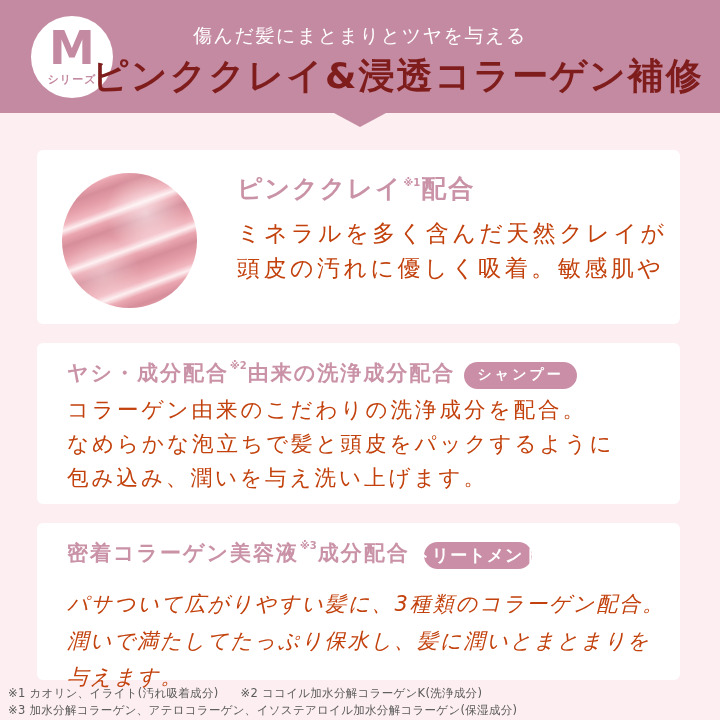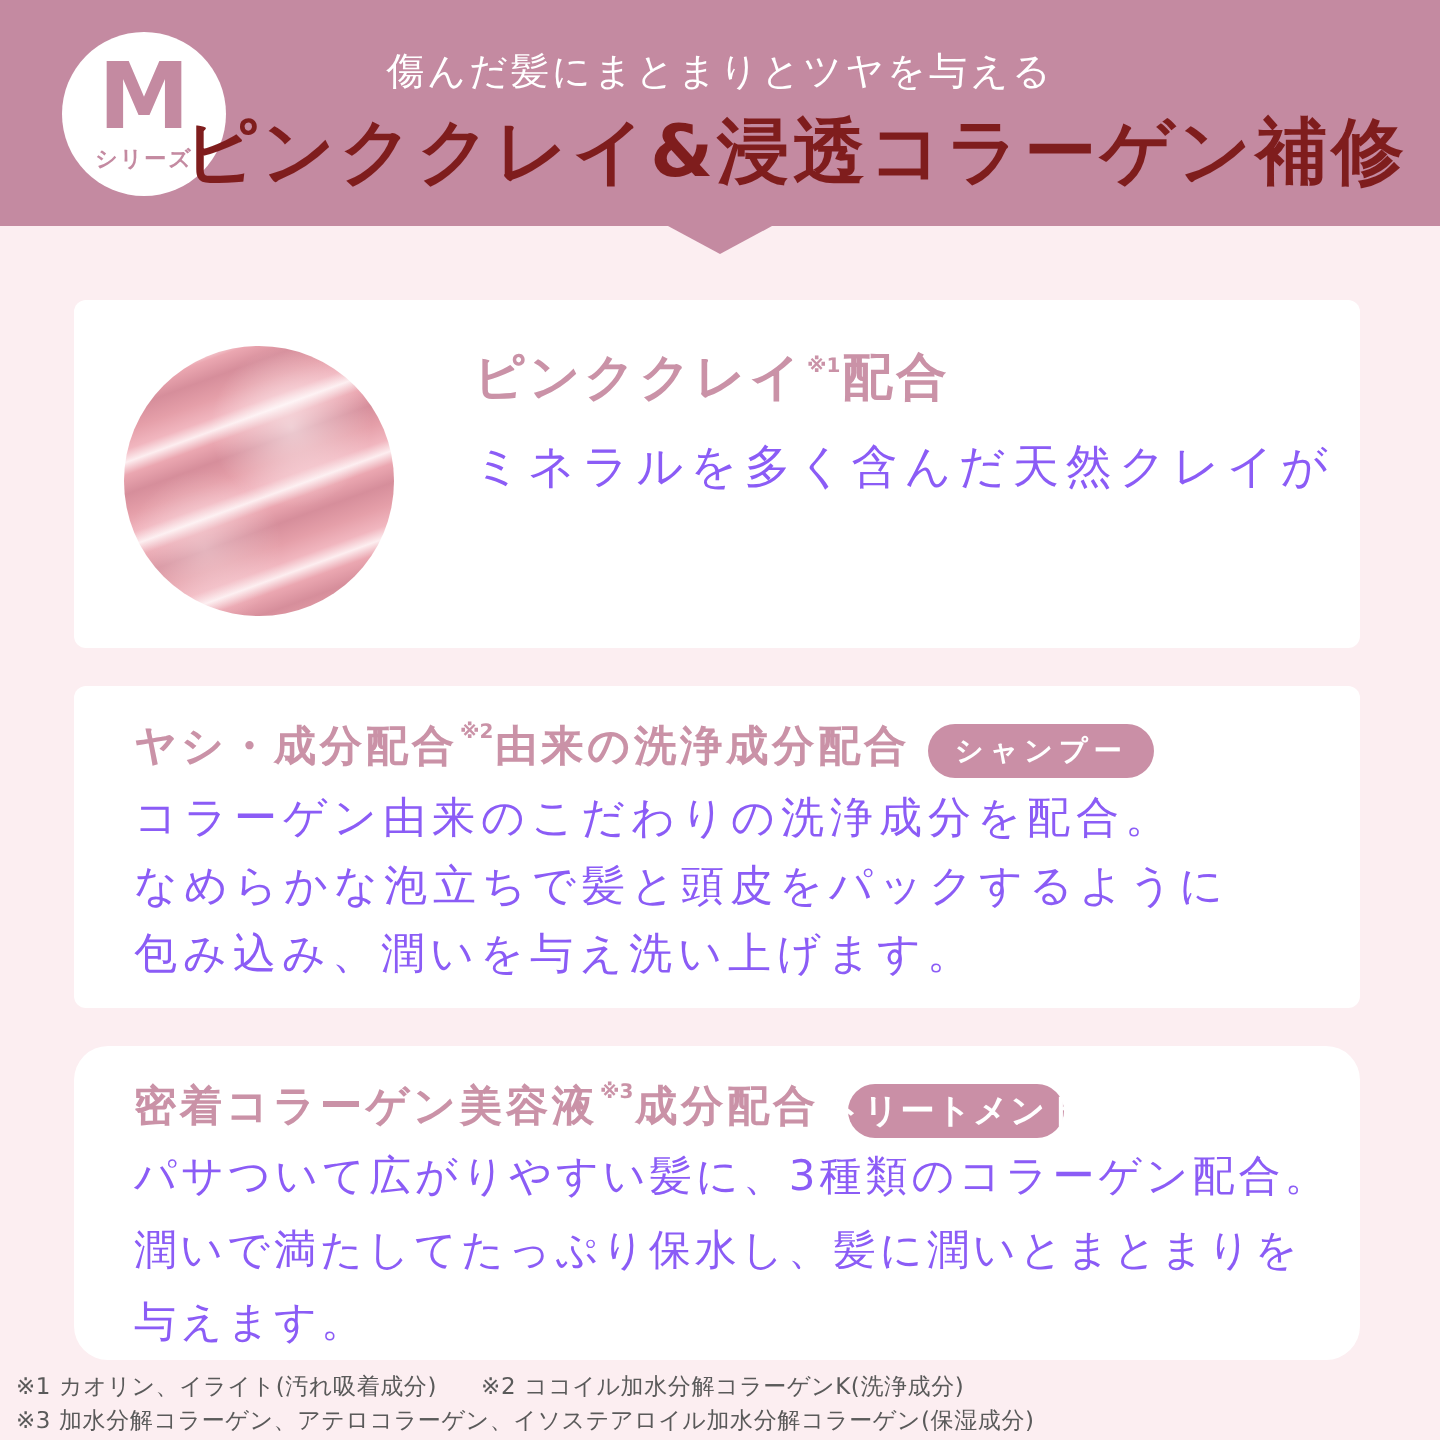--- a/index.html
+++ b/index.html
@@ -42,21 +42,21 @@
     color:#7f1d1d; font-size:36px; font-weight:bold; letter-spacing:2px;
     white-space:nowrap;
   }
   
   .card {
     position:absolute; left:37px; width:643px;
     background:#ffffff; border-radius:6px;
   }
   .card-1 { top:150px; height:174px; }
   .card-2 { top:343px; height:161px; }
-  .card-3 { top:523px; height:157px;border-radius:17px; }
+  .card-3 { top:523px; height:157px; }
 
   .clay-photo {
     position:absolute; top:23px; left:25px; width:135px; height:135px;
     border-radius:50%;
     background:
       radial-gradient(circle at 62% 30%, rgba(255,255,255,0.55) 0%, rgba(255,255,255,0) 32%),
       radial-gradient(circle at 30% 75%, rgba(255,255,255,0.35) 0%, rgba(255,255,255,0) 28%),
       repeating-linear-gradient(160deg,
         #e59fa9 0px, #f1b6bf 9px, #fdeef0 15px,
         #eba7b1 21px, #d68e9b 30px, #e59fa9 40px);
@@ -64,31 +64,31 @@
   .card1-text { position:absolute; left:200px; top:24px; }
   .card-heading {
     color:#ca92a7; font-weight:bold; white-space:nowrap;
   }
   .h-large { font-size:25px; letter-spacing:2px; line-height:30px; }
   .h-small { font-size:21px; letter-spacing:2px; line-height:28px; }
   .sup-note {
     display:inline-block; font-size:10px; font-weight:bold; color:#ca92a7;
     transform:translateY(-11px); letter-spacing:0; margin:0 1px;
   }
-  .body-text { color:#8b5cf6; font-weight:500; white-space:nowrap; }
+  .body-text { color:#c2410c; font-weight:500; white-space:nowrap; }
   .bt-1 { margin-top:7px; font-size:23px; letter-spacing:3.5px; line-height:35px; }
   .bt-2 { font-size:21.5px; letter-spacing:3px; line-height:34px; }
   .bt-3 { font-size:21px; letter-spacing:2px; line-height:36.5px; }
 
   .heading-row {
     position:absolute; left:30px; top:16px;
     display:flex; align-items:center;
   }
   .card2-body { position:absolute; left:30px; top:50px; }
-  .card3-body { position:absolute; left:30px; top:47px; }
+  .card3-body { position:absolute; left:30px; top:63px;font-style:italic; }
 
   .pill-badge {
     background:#ca8fa6; color:#ffffff; border-radius:14px;
     height:27px; display:flex; align-items:center; justify-content:center;
     font-weight:bold; white-space:nowrap;
   }
   .pill-shampoo   { width:113px; margin-left:9px; font-size:14px; letter-spacing:3px; }
   .pill-treatment { width:108px; margin-left:14px; font-size:17px; letter-spacing:1px; }
 
   
@@ -113,20 +113,21 @@
     <div class="header-title">ピンククレイ&amp;浸透コラーゲン補修</div>
   </div>
   <div class="header-arrow"></div>
 
   <div class="card card-1">
     <div class="clay-photo"></div>
     <div class="card1-text">
       <div class="card-heading h-large"><span>ピンククレイ</span><span class="sup-note">※1</span><span>配合</span></div>
       <div class="body-text bt-1">
         <div>ミネラルを多く含んだ天然クレイが</div>
+        <div>頭皮の汚れに優しく吸着。敏感肌や</div>
       </div>
     </div>
   </div>
 
   <div class="card card-2">
     <div class="heading-row">
       <div class="card-heading h-small"><span>ヤシ・成分配合</span><span class="sup-note">※2</span><span>由来の洗浄成分配合</span></div>
       <div class="pill-badge pill-shampoo">シャンプー</div>
     </div>
     <div class="card2-body body-text bt-2">

